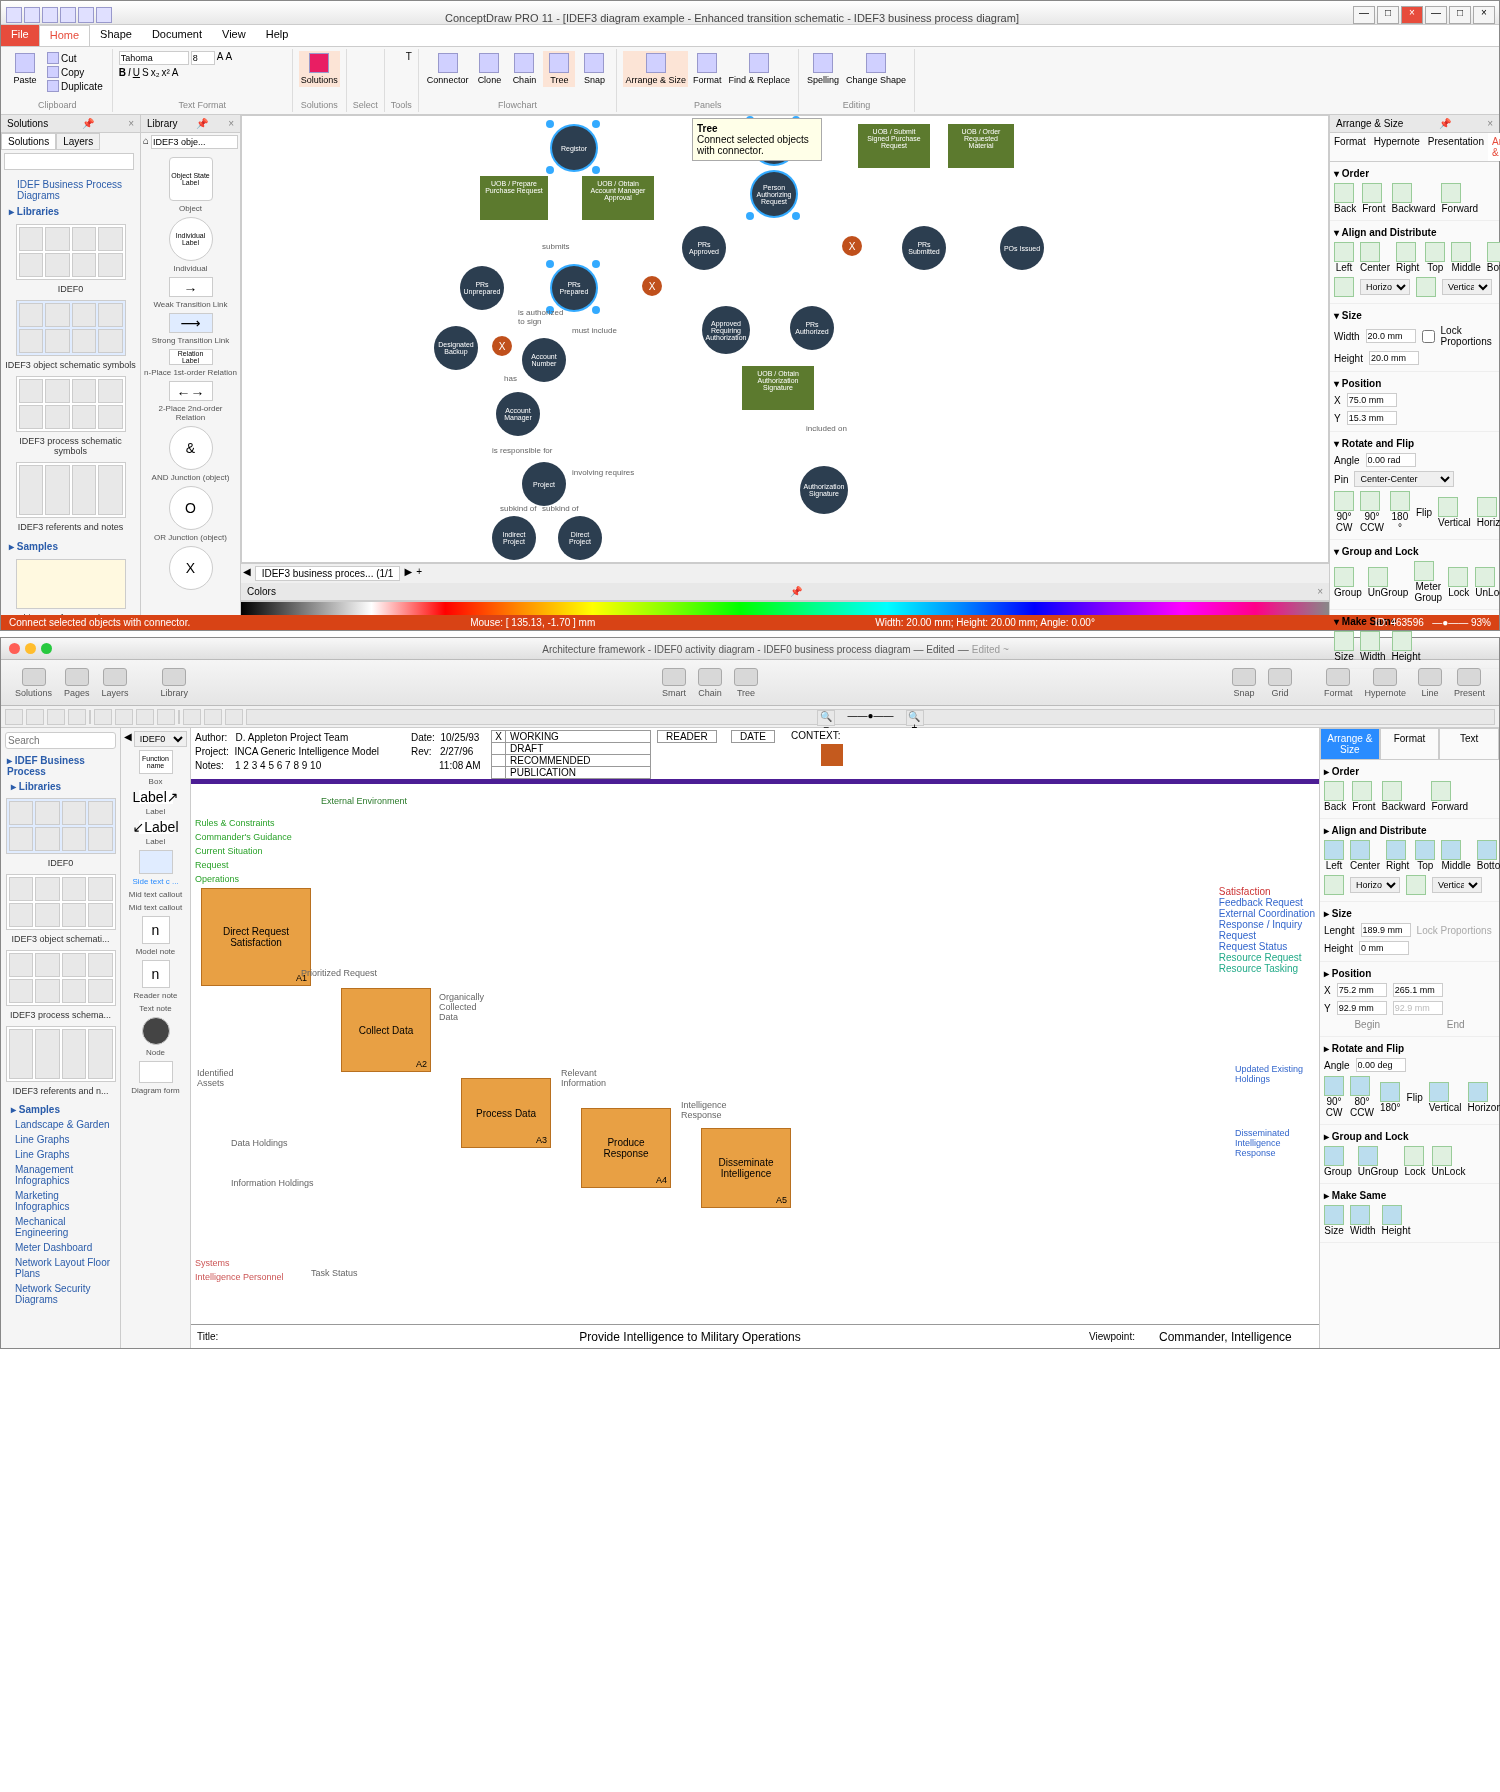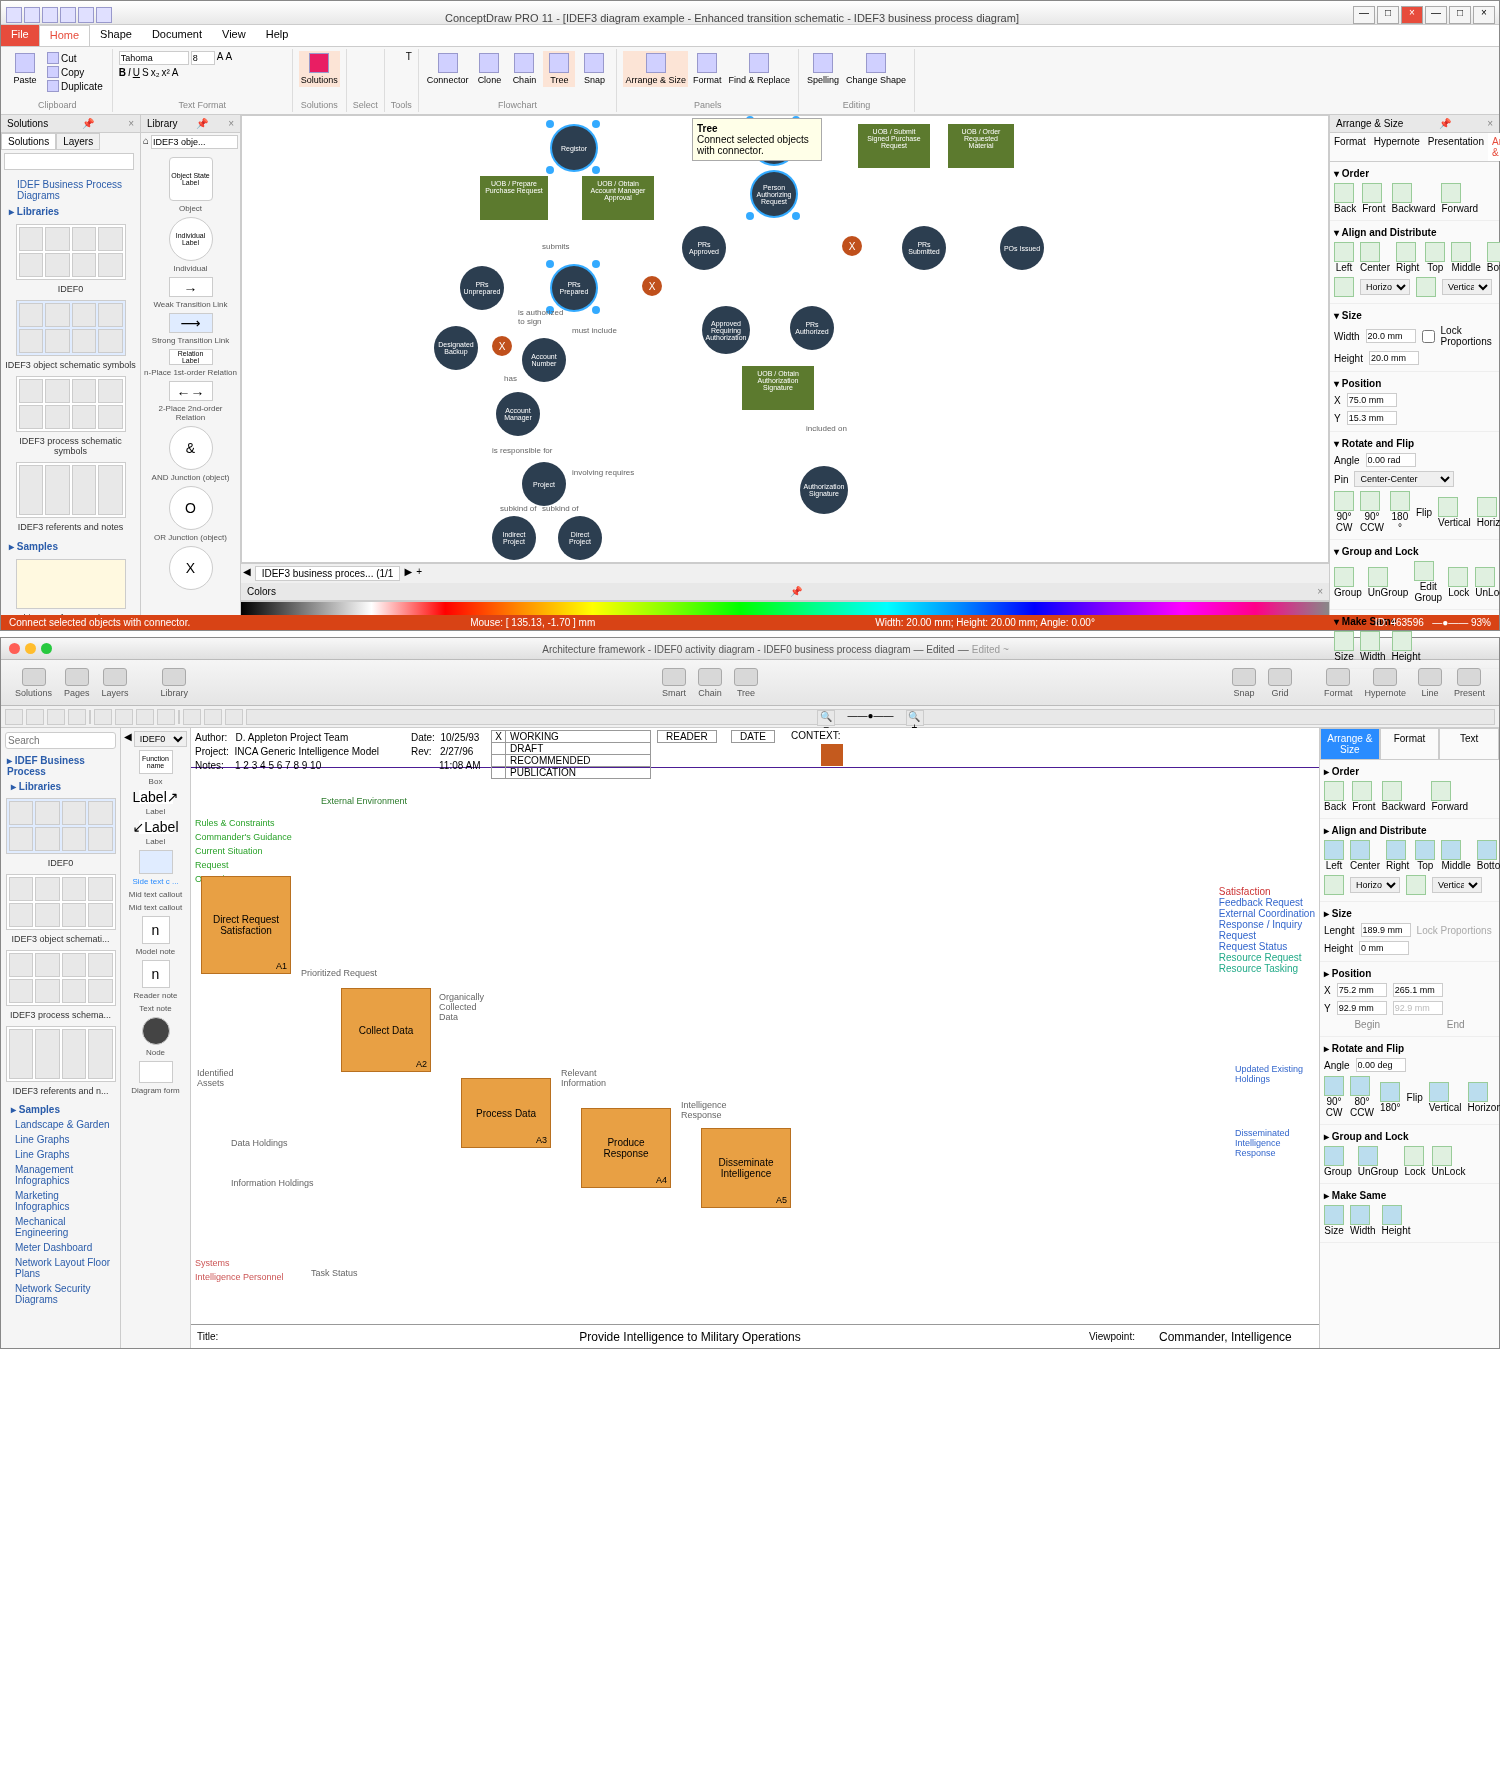--- a/index.html
+++ b/index.html
@@ -496,21 +496,21 @@
           <span>Flip</span>
           <div style="text-align:center"><div class="ricon"></div><span>Vertical</span></div>
           <div style="text-align:center"><div class="ricon"></div><span>Horizontal</span></div>
         </div>
       </div>
       <div class="rsect">
           <div class="rhead">▾ <span>Group and Lock</span></div>
         <div class="rrow">
           <div style="text-align:center"><div class="ricon"></div><span>Group</span></div>
           <div style="text-align:center"><div class="ricon"></div><span>UnGroup</span></div>
-          <div style="text-align:center"><div class="ricon"></div><span>Edit Group</span></div>
+          <div style="text-align:center"><div class="ricon"></div><span>Meter Group</span></div>
           <div style="text-align:center"><div class="ricon"></div><span>Lock</span></div>
           <div style="text-align:center"><div class="ricon"></div><span>UnLock</span></div>
         </div>
       </div>
       <div class="rsect">
           <div class="rhead">▾ <span>Make Same</span></div>
         <div class="rrow">
           <div style="text-align:center"><div class="ricon"></div><span>Size</span></div>
           <div style="text-align:center"><div class="ricon"></div><span>Width</span></div>
           <div style="text-align:center"><div class="ricon"></div><span>Height</span></div>
@@ -689,21 +689,21 @@
       <div class="libshape" style="width:28px;height:28px">n</div>
         <div class="libslab">Reader note</div>
       <div class="libslab">Text note</div>
       <div class="libshape" style="width:28px;height:28px;border-radius:50%;background:#444"></div>
         <div class="libslab">Node</div>
       <div class="libshape" style="width:34px;height:22px"></div>
         <div class="libslab">Diagram form</div>
     </div>
     <div class="maccanvas">
 
-      <div style="position:absolute;left:0;top:0;right:0;height:40px;border-bottom:1px solid #4c1d95;font-size:9px">
+      <div style="position:absolute;left:0;top:0;right:0;height:56px;border-bottom:5px solid #4c1d95;font-size:9px">
         <div style="position:absolute;left:4px;top:4px"><span>Author:</span> &nbsp;&nbsp;<span>D. Appleton Project Team</span></div>
         <div style="position:absolute;left:4px;top:18px"><span>Project:</span> &nbsp;<span>INCA Generic Intelligence Model</span></div>
         <div style="position:absolute;left:4px;top:32px"><span>Notes:</span> &nbsp;&nbsp;&nbsp;<span>1  2  3  4  5  6  7  8  9 10</span></div>
         <div style="position:absolute;left:220px;top:4px"><span>Date:</span> &nbsp;<span>10/25/93</span></div>
         <div style="position:absolute;left:220px;top:18px"><span>Rev:</span> &nbsp;&nbsp;<span>2/27/96</span></div>
         <div style="position:absolute;left:248px;top:32px">11:08 AM</div>
         <div style="position:absolute;left:300px;top:2px;width:160px;border:1px solid #999">
           <div style="display:flex">
               <div style="width:14px;border-right:1px solid #999;text-align:center">X</div>
               <div style="padding:0 4px">WORKING</div>
@@ -727,21 +727,21 @@
         <div style="position:absolute;left:630px;top:16px;width:22px;height:22px;background:#c45a1e"></div>
       </div>
 
       <div style="position:absolute;left:130px;top:68px;font-size:9px;color:#2a7a2a">External Environment</div>
       <div style="position:absolute;left:4px;top:90px;font-size:9px;color:#2aa22a">Rules &amp; Constraints</div>
       <div style="position:absolute;left:4px;top:104px;font-size:9px;color:#2aa22a">Commander's Guidance</div>
       <div style="position:absolute;left:4px;top:118px;font-size:9px;color:#2aa22a">Current Situation</div>
       <div style="position:absolute;left:4px;top:132px;font-size:9px;color:#2aa22a">Request</div>
       <div style="position:absolute;left:4px;top:146px;font-size:9px;color:#2aa22a">Operations</div>
 
-      <div class="idefbox" style="left:10px;top:148px;width:90px;height:98px">
+      <div class="idefbox" style="left:10px;top:160px;width:110px;height:98px">
           <span>Direct Request Satisfaction</span>
           <span class="bid">A1</span>
         </div>
       <div class="idefbox" style="left:150px;top:260px;width:90px;height:84px">
           <span>Collect Data</span>
           <span class="bid">A2</span>
         </div>
       <div class="idefbox" style="left:270px;top:350px;width:90px;height:70px">
           <span>Process Data</span>
           <span class="bid">A3</span>

